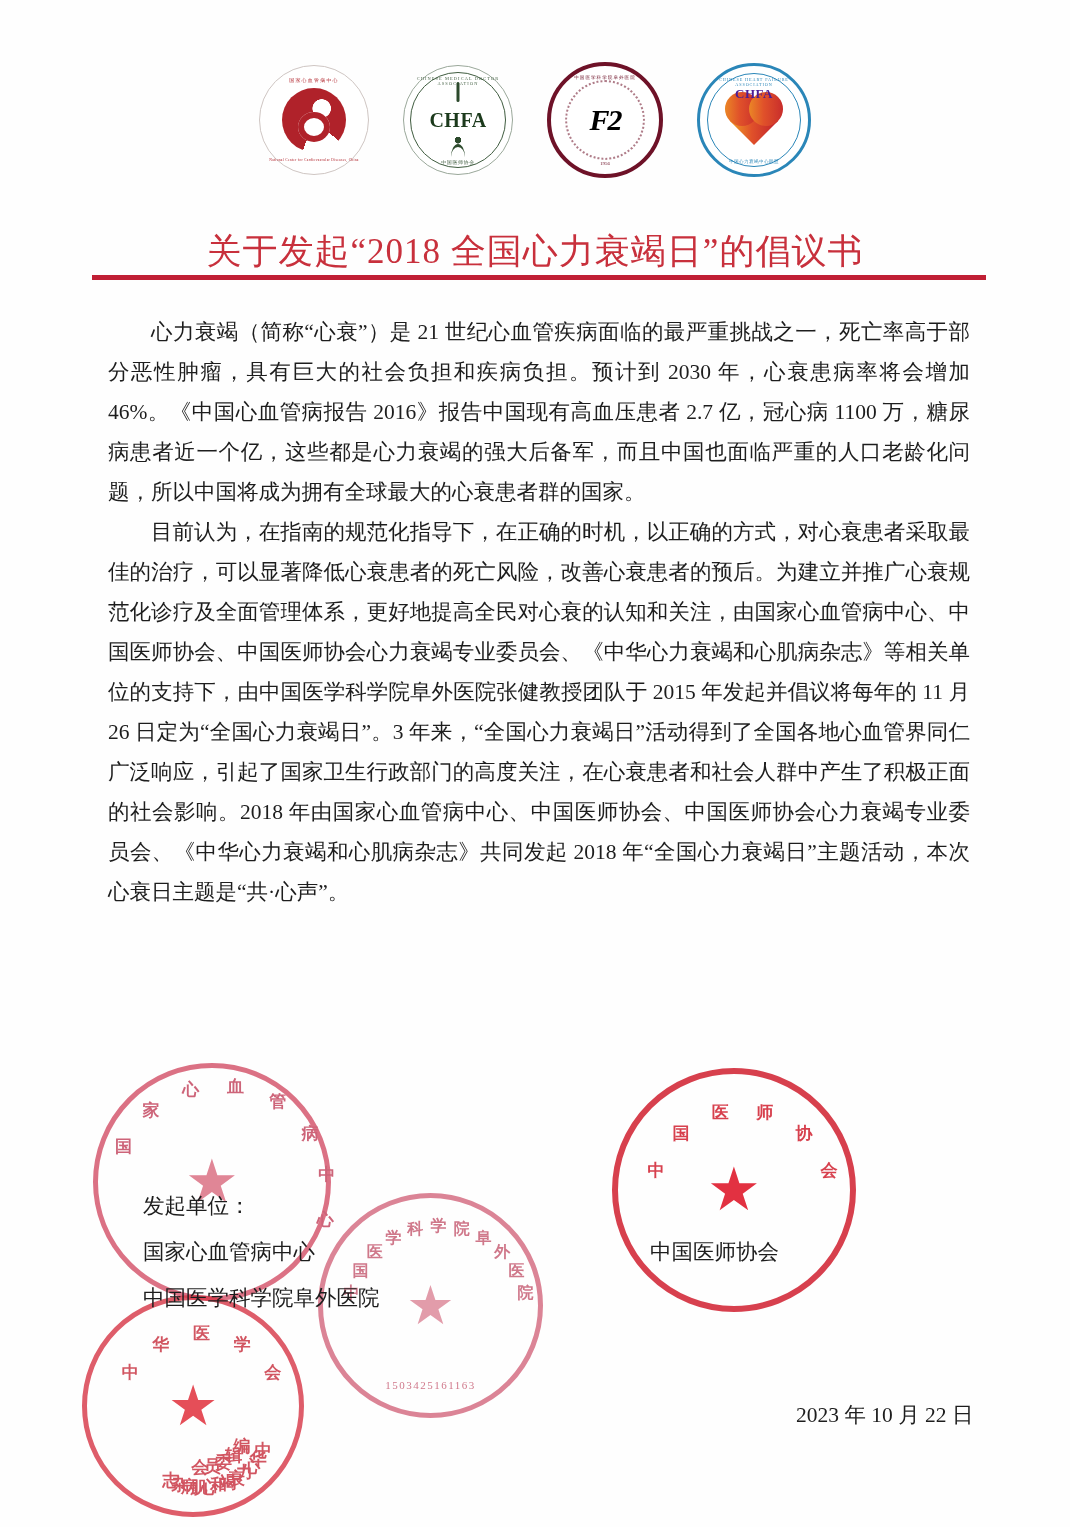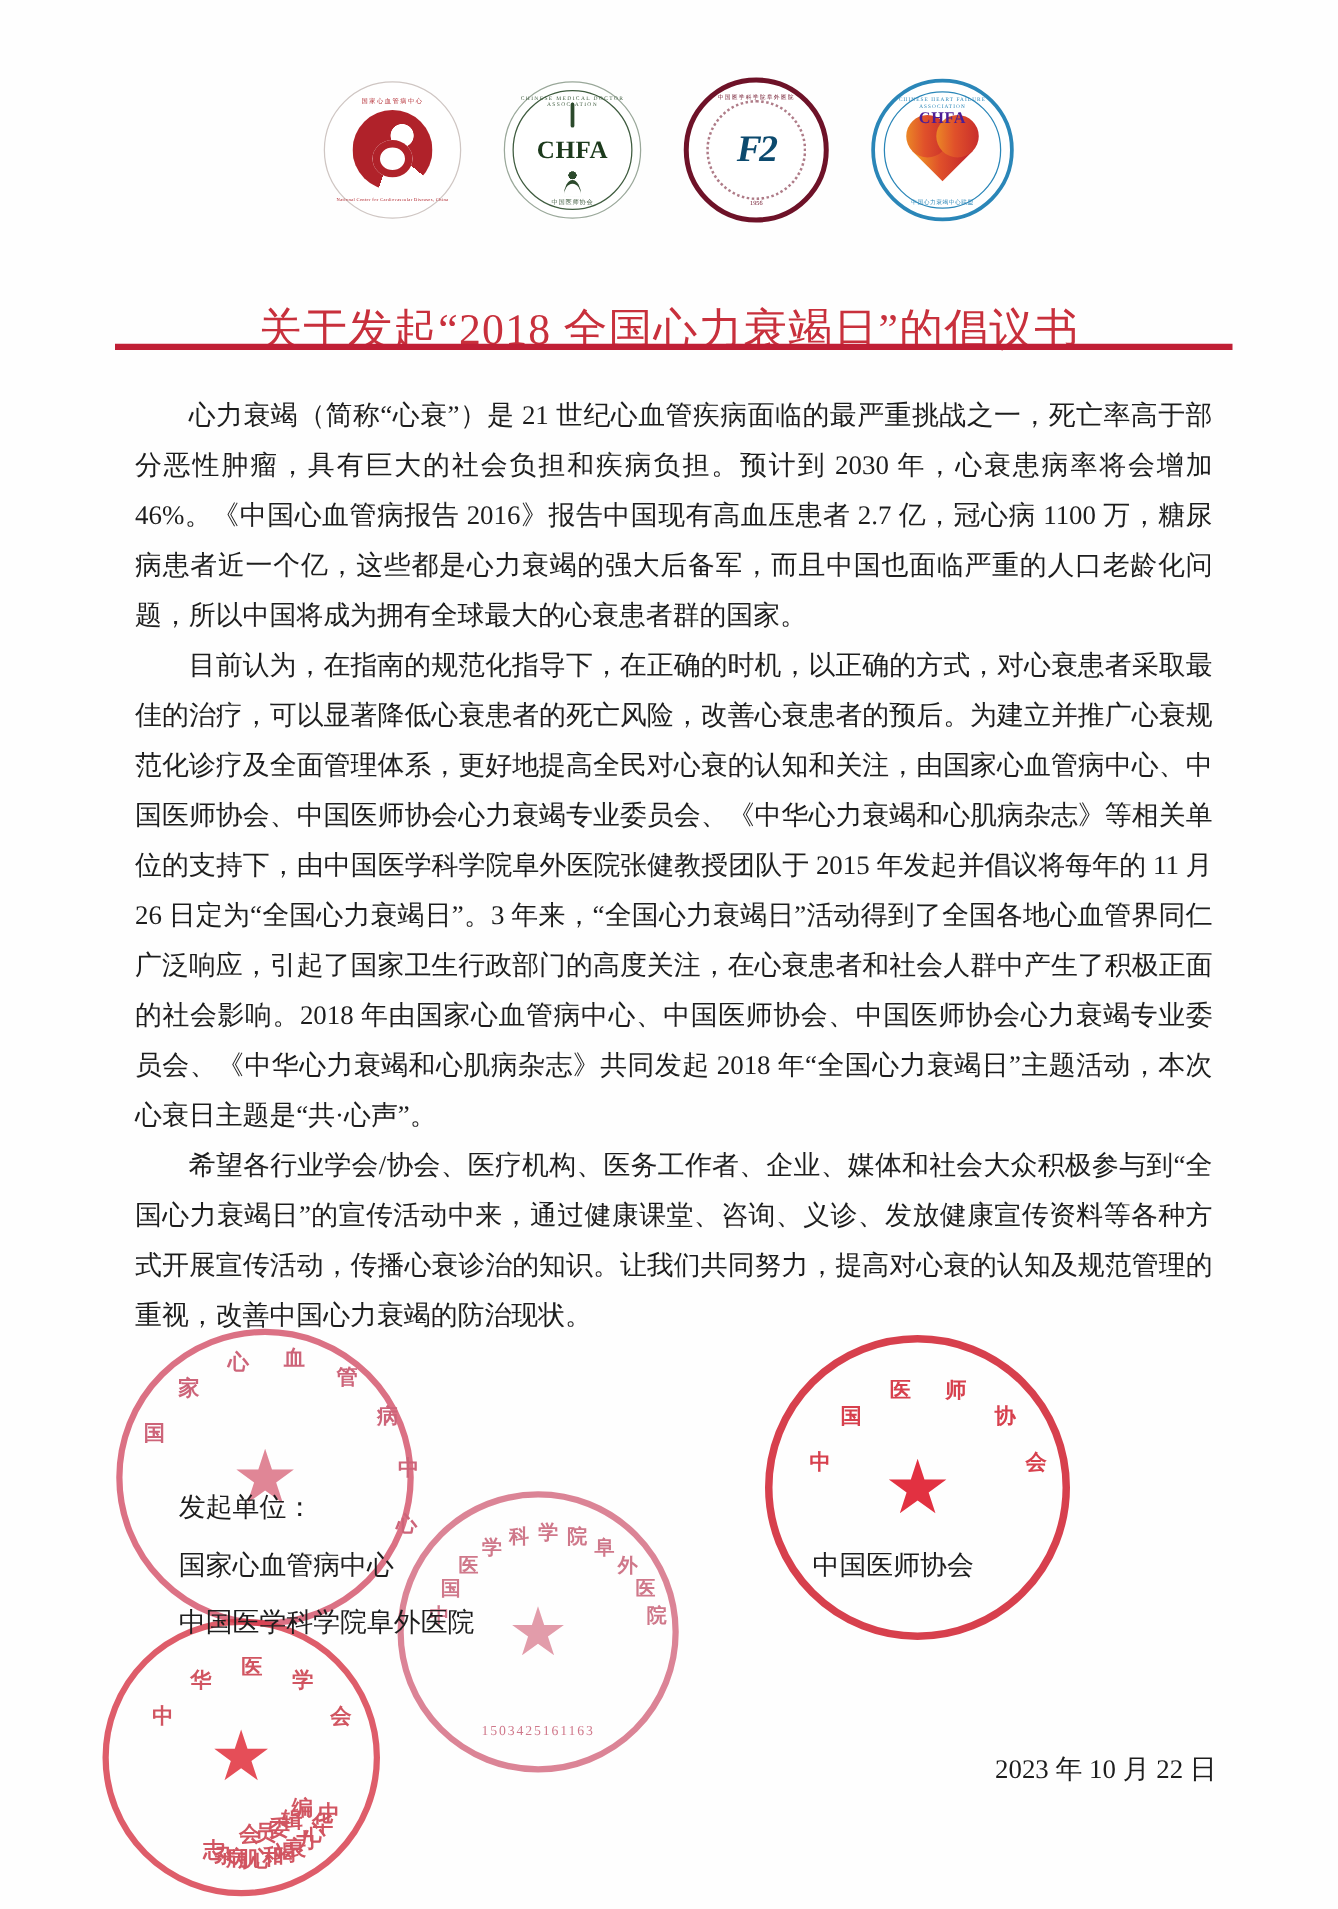--- a/index.html
+++ b/index.html
@@ -125,21 +125,21 @@
   
   .logo-f2 {
     border: 4px solid #6e1228;
     background: #ffffff;
   }
   .logo-f2 .f2 {
     font-family: "Liberation Serif", serif;
     font-weight: bold;
     font-style: italic;
     font-size: 30px;
-    color: #0c4a6e;
+    color: #000000;
     letter-spacing: -2px;
     z-index: 2;
   }
   .logo-f2 .arc-top {
     position: absolute;
     top: 9px; left: 0; right: 0;
     text-align: center;
     font-size: 4.6px;
     color: #6e1228;
     letter-spacing: 1px;
@@ -204,21 +204,21 @@
     color: #2a86b8;
     letter-spacing: .9px;
     z-index: 4;
   }
   .logo-chfa .arc-top { top: 11px; }
   .logo-chfa .arc-bot { bottom: 10px; font-size: 4.6px; letter-spacing: .4px; }
 
   
   .doc-title {
     position: absolute;
-    top: 217px;
+    top: 205px;
     left: 0;
     width: 1070px;
     text-align: center;
     font-family: "Liberation Serif", "DejaVu Serif", serif;
     font-size: 35px;
     font-weight: normal;
     color: #c8303c;
     letter-spacing: 1px;
     white-space: nowrap;
   }
@@ -393,21 +393,20 @@
     </div>
 
   </div>
 
   <h1 class="doc-title">关于发起“2018 全国心力衰竭日”的倡议书</h1>
   <div class="title-rule"></div>
 
   <div class="body-text">
     <p>心力衰竭（简称“心衰”）是 21 世纪心血管疾病面临的最严重挑战之一，死亡率高于部分恶性肿瘤，具有巨大的社会负担和疾病负担。预计到 2030 年，心衰患病率将会增加 46%。《中国心血管病报告 2016》报告中国现有高血压患者 2.7 亿，冠心病 1100 万，糖尿病患者近一个亿，这些都是心力衰竭的强大后备军，而且中国也面临严重的人口老龄化问题，所以中国将成为拥有全球最大的心衰患者群的国家。</p>
     <p>目前认为，在指南的规范化指导下，在正确的时机，以正确的方式，对心衰患者采取最佳的治疗，可以显著降低心衰患者的死亡风险，改善心衰患者的预后。为建立并推广心衰规范化诊疗及全面管理体系，更好地提高全民对心衰的认知和关注，由国家心血管病中心、中国医师协会、中国医师协会心力衰竭专业委员会、《中华心力衰竭和心肌病杂志》等相关单位的支持下，由中国医学科学院阜外医院张健教授团队于 2015 年发起并倡议将每年的 11 月 26 日定为“全国心力衰竭日”。3 年来，“全国心力衰竭日”活动得到了全国各地心血管界同仁广泛响应，引起了国家卫生行政部门的高度关注，在心衰患者和社会人群中产生了积极正面的社会影响。2018 年由国家心血管病中心、中国医师协会、中国医师协会心力衰竭专业委员会、《中华心力衰竭和心肌病杂志》共同发起 2018 年“全国心力衰竭日”主题活动，本次心衰日主题是“共·心声”。</p>
-    <p>希望各行业学会/协会、医疗机构、医务工作者、企业、媒体和社会大众积极参与到“全国心力衰竭日”的宣传活动中来，通过健康课堂、咨询、义诊、发放健康宣传资料等各种方式开展宣传活动，传播心衰诊治的知识。让我们共同努力，提高对心衰的认知及规范管理的重视，改善中国心力衰竭的防治现状。</p>
   </div>
 
   <div class="seal seal-nccd">
     <div class="ring-label">
       <span style="transform:rotate(-64deg) translate(0,-108px) rotate(64deg)">国</span>
       <span style="transform:rotate(-40deg) translate(0,-108px) rotate(40deg)">家</span>
       <span style="transform:rotate(-16deg) translate(0,-108px) rotate(16deg)">心</span>
       <span style="transform:rotate(8deg)   translate(0,-108px) rotate(-8deg)">血</span>
       <span style="transform:rotate(32deg)  translate(0,-108px) rotate(-32deg)">管</span>
       <span style="transform:rotate(56deg)  translate(0,-108px) rotate(-56deg)">病</span>

